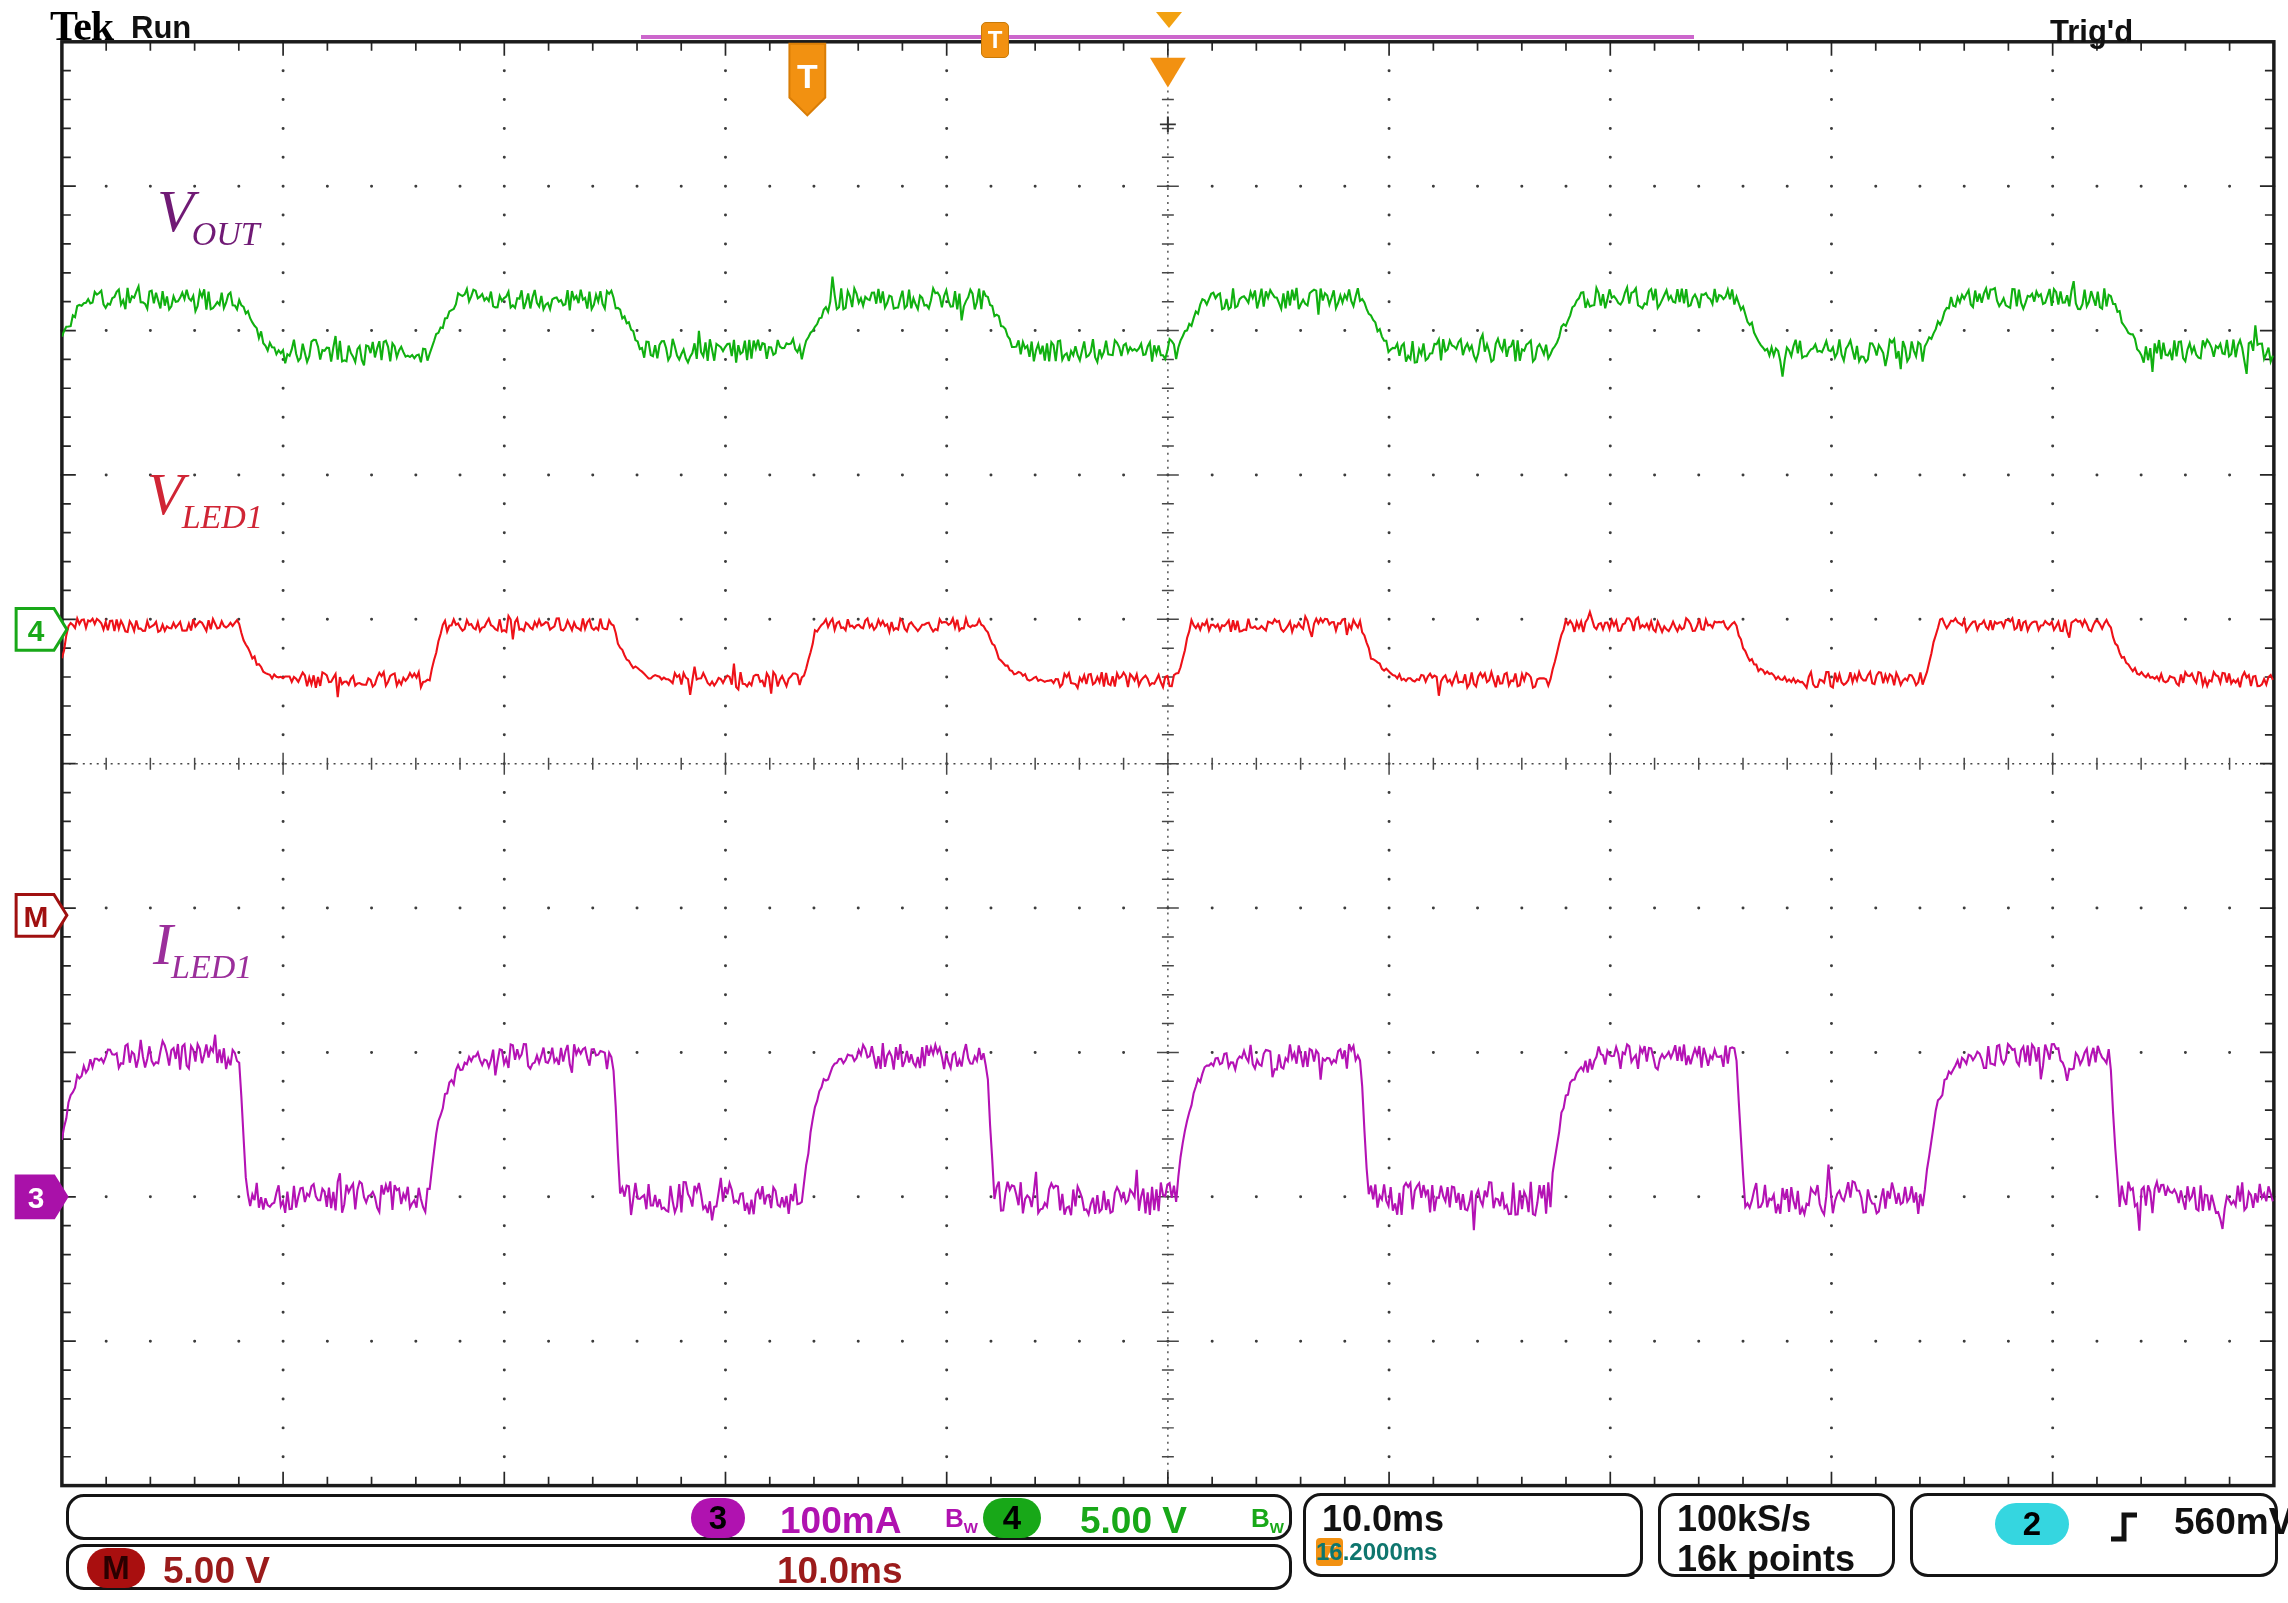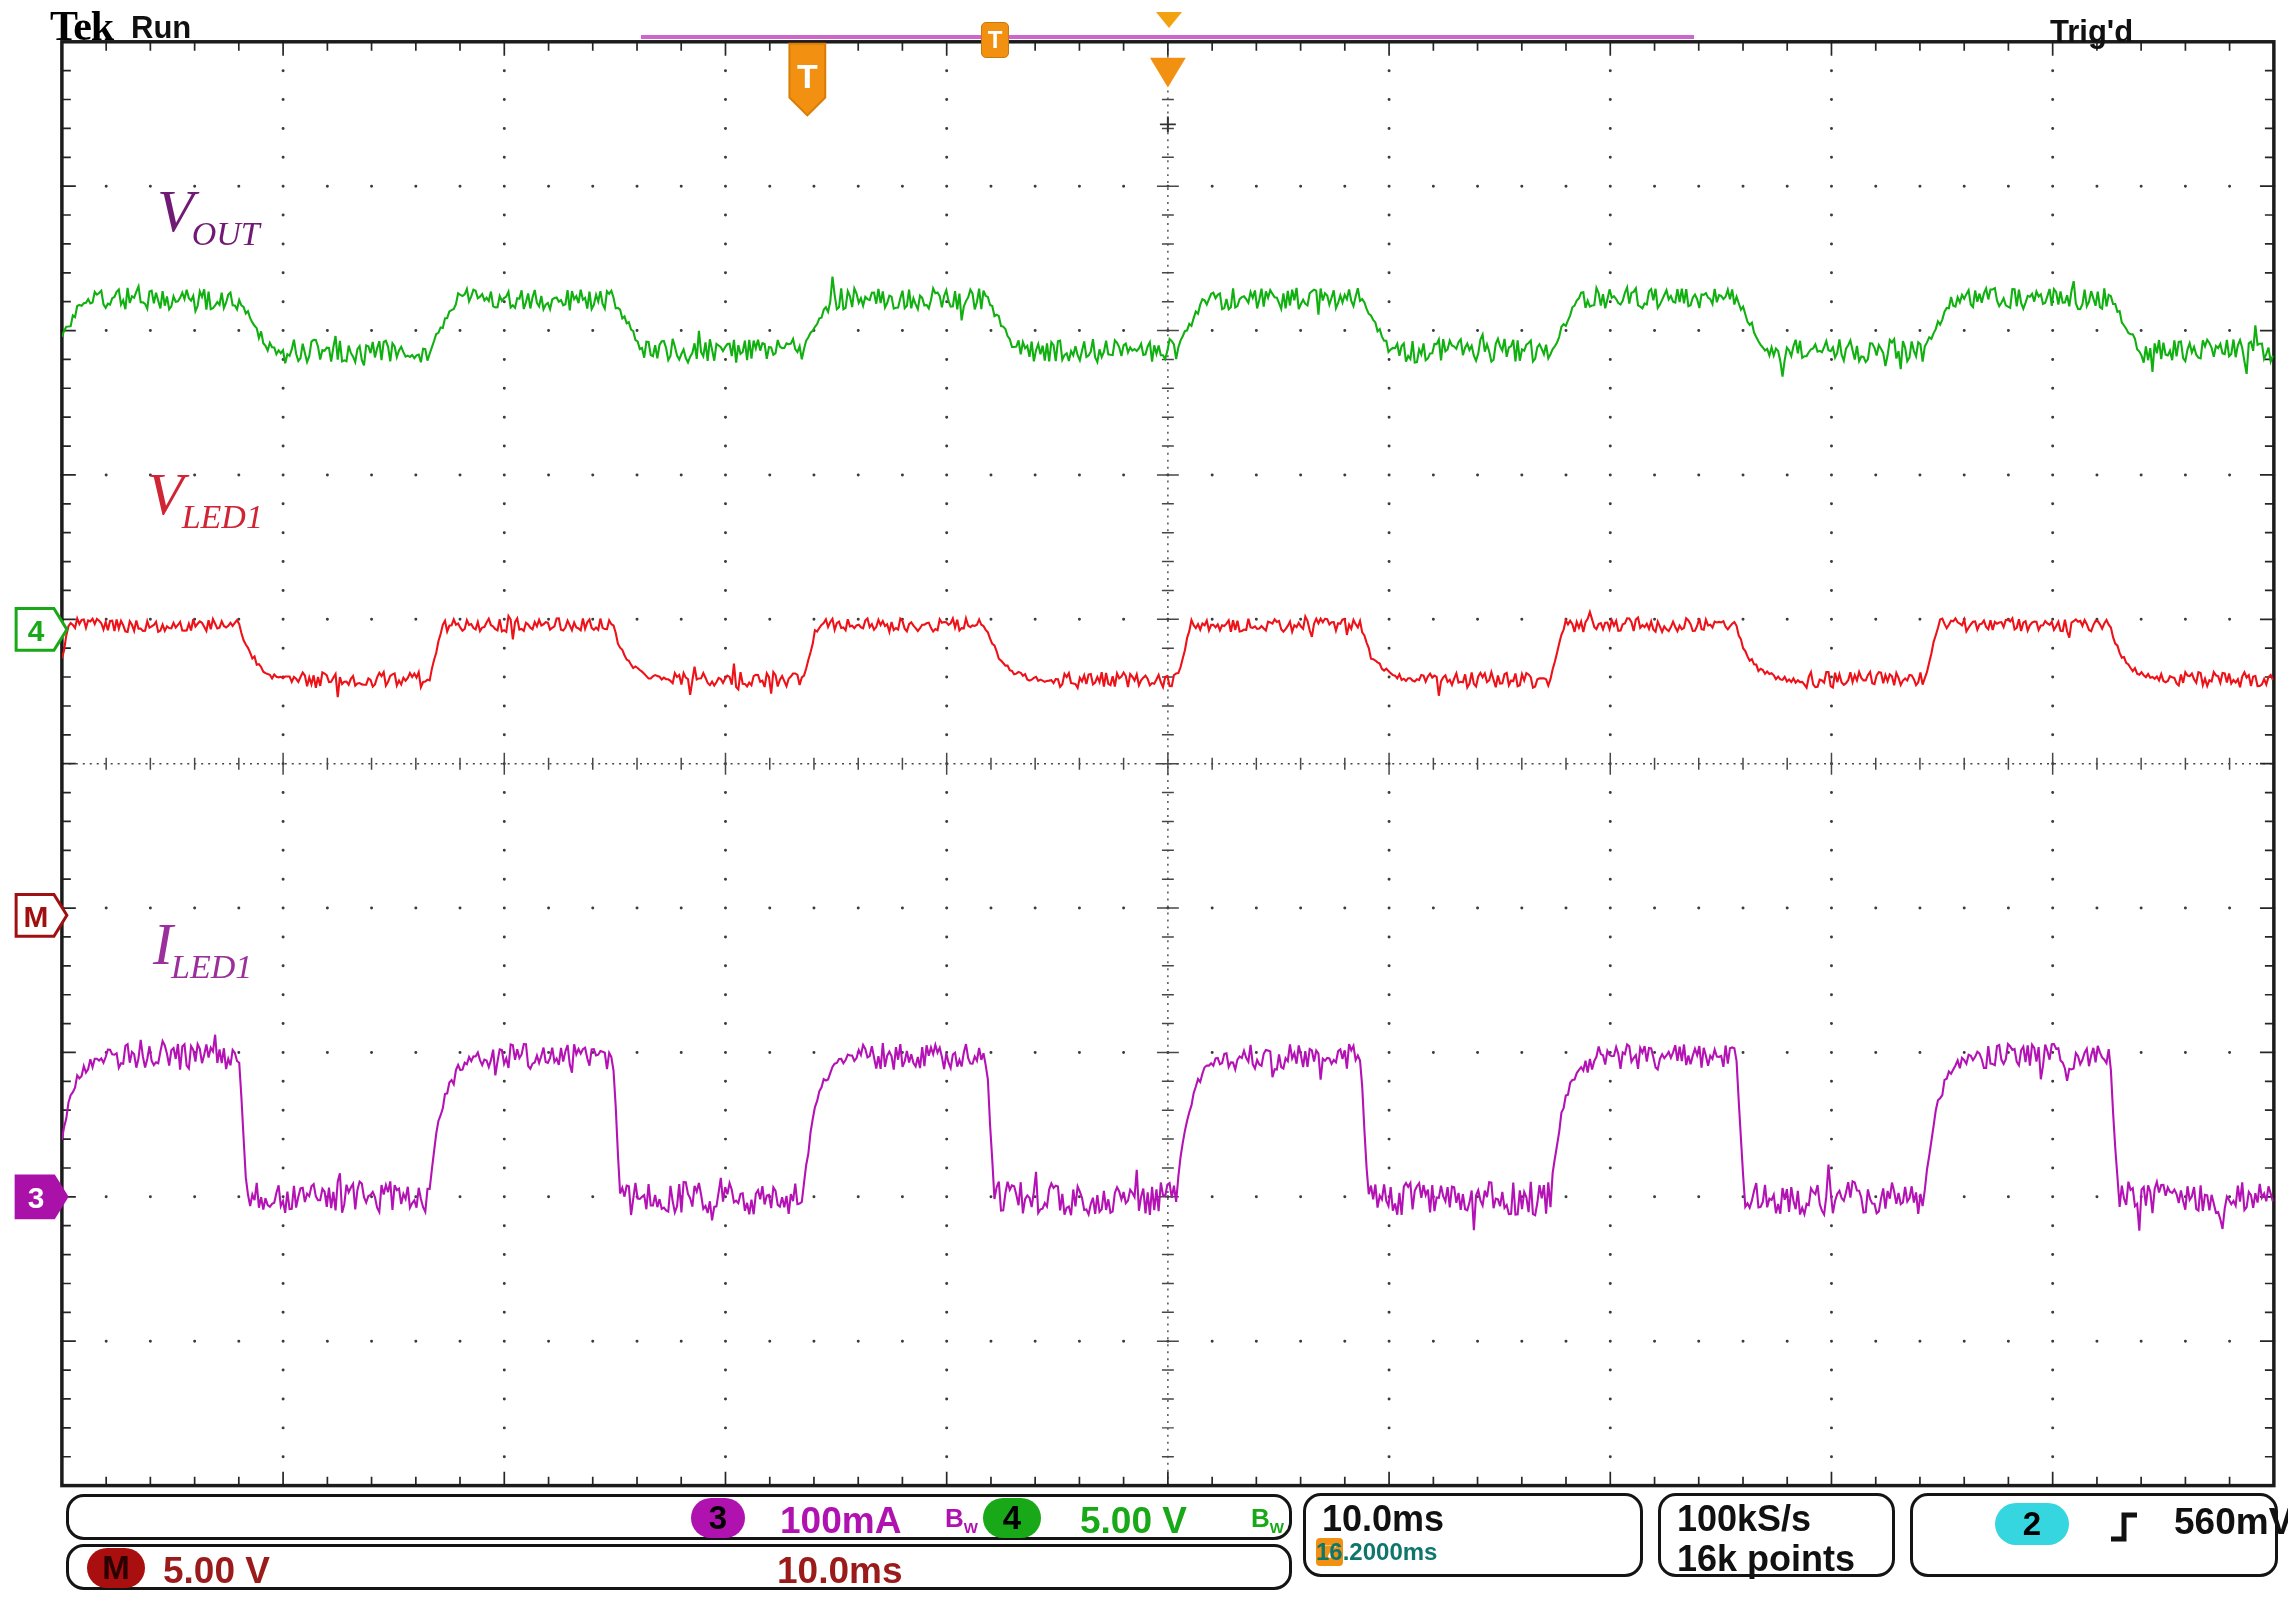--- a/index.html
+++ b/index.html
@@ -36,21 +36,21 @@
   #lbl-vout  { left:157px; top:177px;  color:#701a75; }
   #lbl-vled1 { left:147px; top:460px;  color:#d02535; }
   #lbl-iled1 { left:153px; top:894px;  color:#9b2f9b;margin-top:16px; }
 
   
   .sbox { position:absolute; background:#fff; border:3px solid #141414;
           border-radius:18px; z-index:3; box-shadow:0 0 0 2px #fff inset; }
   #row1 { left:66px;   top:1494px; width:1226px; height:46px; }
   #row2 { left:66px;   top:1544px; width:1226px; height:46px; }
   #tbox { left:1303px; top:1493px; width:340px;  height:84px; }
-  #abox { left:1658px; top:1493px; width:237px;  height:84px; }
+  #abox { left:1658px; top:1493px; width:237px;  height:84px;border-radius:17px; }
   #trbox{ left:1910px; top:1493px; width:368px;  height:84px; }
   .sbox span { position:absolute; white-space:nowrap; }
 
   .badge { display:inline-block; text-align:center; font-weight:bold;
            color:#000; border-radius:22px; }
   #b-ch3 { left:622px; top:1px;  width:54px; height:40px; line-height:40px;
            font-size:33px; background:#b012b0; }
   #t-ch3 { left:711px; top:3px;  font-size:37px; font-weight:bold; color:#b012b0; }
   #bw3   { left:876px; top:6px;  color:#b012b0; font-weight:bold; font-size:26px; }
   #b-ch4 { left:914px; top:1px;  width:58px; height:40px; line-height:40px;

